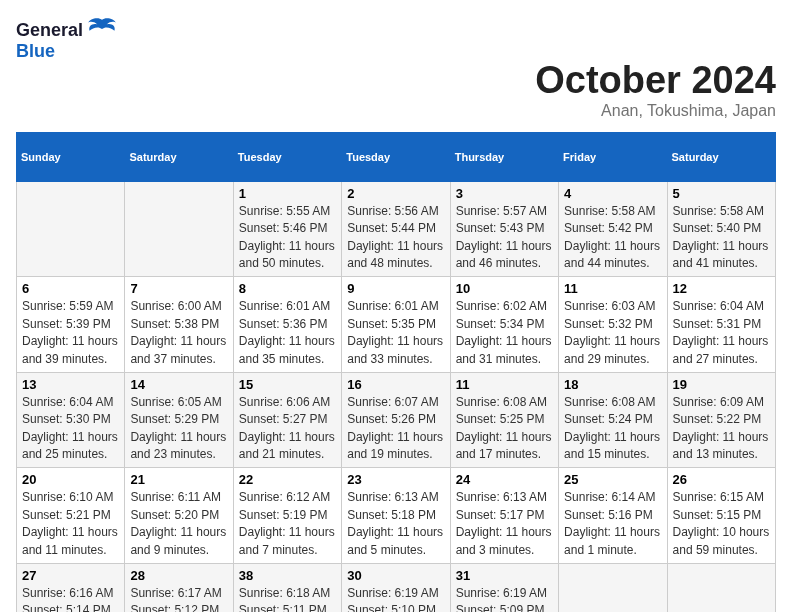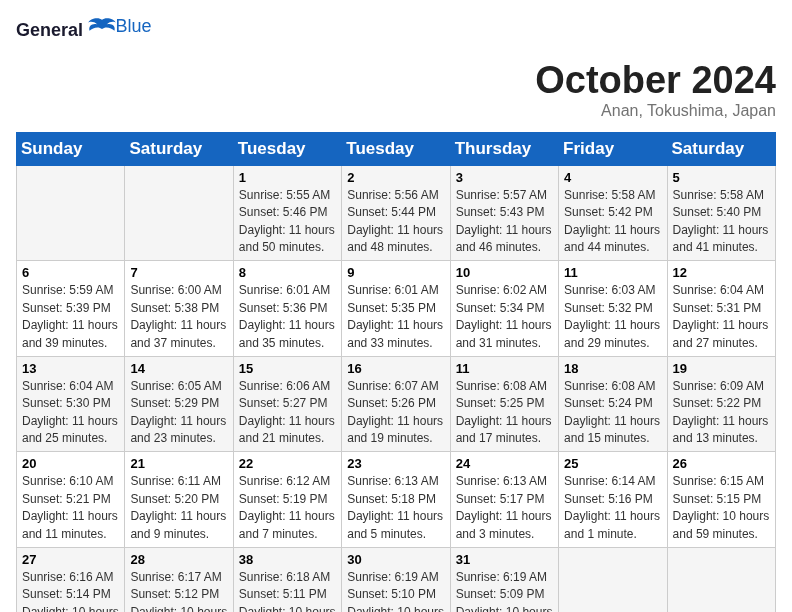--- a/index.html
+++ b/index.html
@@ -11,30 +11,31 @@
       padding: 16px;
     }
     .header {
       display: flex;
       justify-content: space-between;
       align-items: flex-start;
       margin-bottom: 12px;
     }
     .logo {
       display: flex;
+      flex-direction: column;
       align-items: flex-start;
     }
     .logo-general {
       font-size: 18px;
       font-weight: bold;
       color: #1a1a2e;
     }
     .logo-blue {
       font-size: 18px;
-      font-weight: normal;
+      font-weight: bold;
       color: #1565c0;
     }
     .logo-bird {
       width: 28px;
       height: 20px;
     }
     .logo-row {
       display: flex;
       align-items: center;
       gap: 2px;
@@ -54,23 +55,23 @@
       color: #737373;
     }
     table {
       width: 100%;
       border-collapse: collapse;
       font-size: 11px;
     }
     thead tr th {
       background: #1565c0;
       color: #fff;
-      padding: 6px 4px;
+      padding: 18px 4px;
       text-align: left;
-      font-size: 17px;
+      font-size: 11px;
       font-weight: bold;
       border: 1px solid #1565c0;
     }
     tbody tr td {
       border: 1px solid #ccc;
       vertical-align: top;
       padding: 4px 5px;
       width: 107px;
       min-height: 80px;
       height: 90px;

